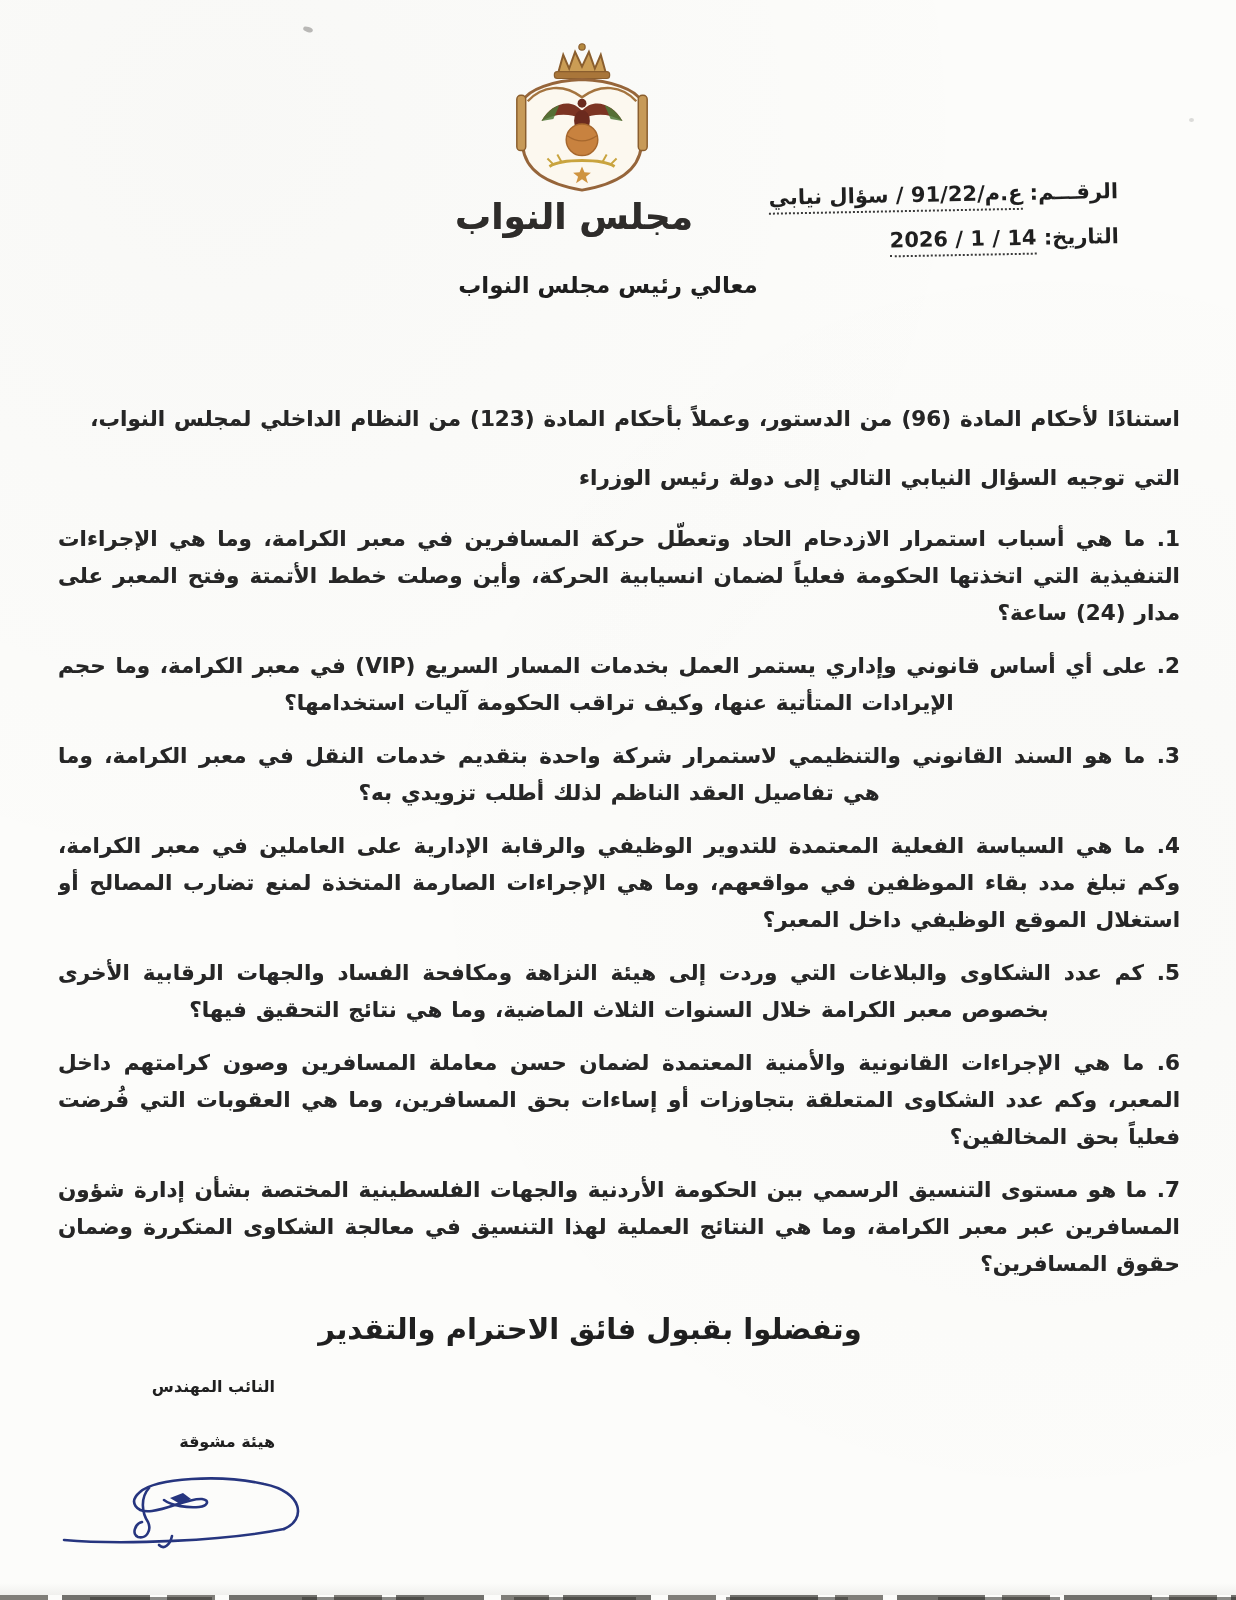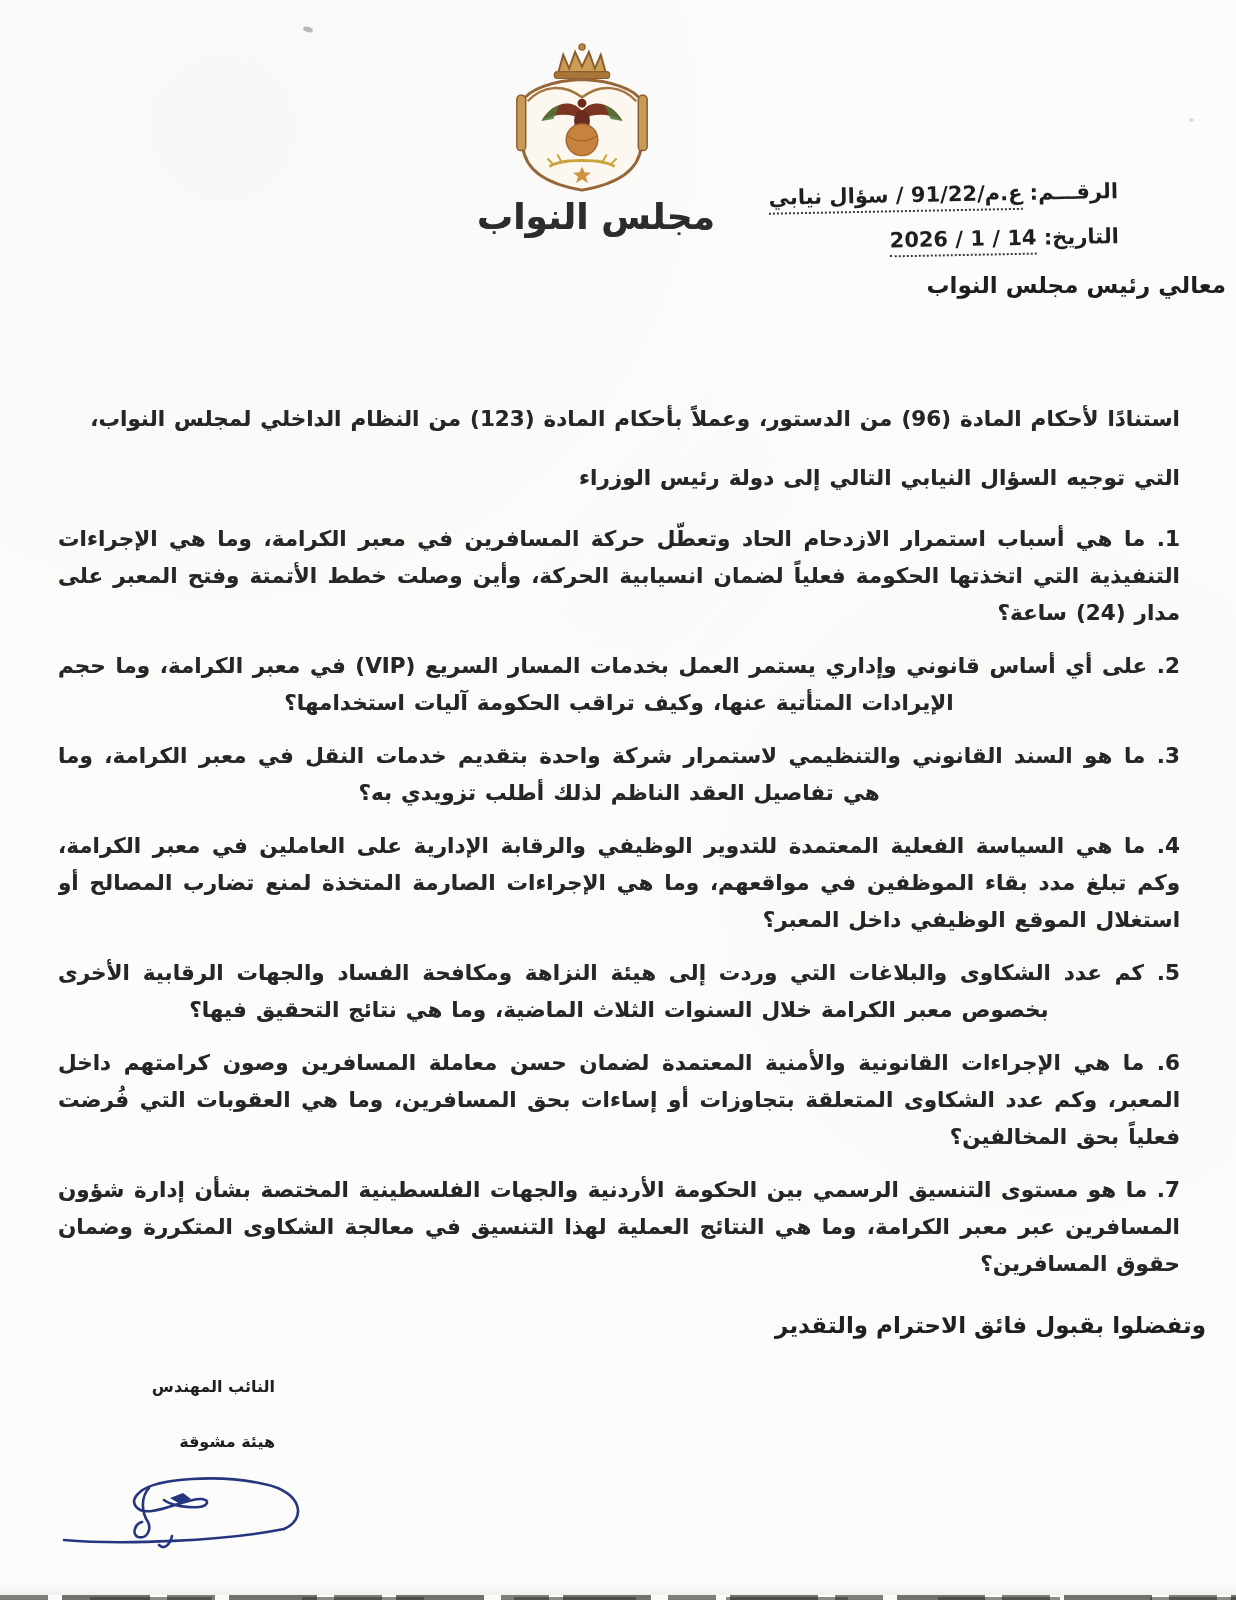--- a/index.html
+++ b/index.html
@@ -23,27 +23,27 @@
     font-weight:bold;font-size:21px;line-height:30px;color:#1f1f1f;
     transform:rotate(-1.1deg);transform-origin:right center;
   }
   .ref-line{white-space:nowrap;}
   .ref-line + .ref-line{margin-top:15px;}
   .dotted{border-bottom:2px dotted #3a3a3a;padding-bottom:3px;}
   
   .crest{position:absolute;left:497px;top:40px;width:170px;height:158px;}
   .logo-script{
     position:absolute;left:455px;top:196px;width:260px;
-    text-align:right;direction:rtl;
+    text-align:left;direction:rtl;
     font-size:36px;font-weight:bold;color:#2e2c2a;
     text-shadow:0 0 0.6px rgba(40,40,40,.55);
   }
   
   .addressee{
-    position:absolute;top:272px;left:0;width:1236px;
+    position:absolute;top:272px;left:0;width:1236px;text-align:center;
     font-size:23px;font-weight:bold;color:#1e1e1e;direction:rtl;
   }
   .addressee span{position:relative;left:-10px;}
   .subject{
     position:absolute;top:327px;left:100px;
     direction:rtl;font-size:23px;font-weight:bold;color:#1e1e1e;
     border-bottom:3px solid #2c2c2c;padding:0 8px 7px 26px;
   }
   
   .body-block{
@@ -53,22 +53,22 @@
     word-spacing:1.5px;
     text-shadow:0 0 0.4px rgba(30,30,30,.35);
   }
   .para{margin:0 0 16px 0;font-weight:bold;}
   .preamble{font-weight:bold;margin-bottom:22px;}
   .request{font-weight:bold;margin-bottom:24px;}
   .last-center{text-align-last:center;}
   .last-right{text-align-last:right;margin-top:16px;}
   
   .closing{
-    position:absolute;top:1312px;left:0;width:1180px;
-    direction:rtl;font-size:23px;font-weight:bold;color:#1f1f1f;margin-left:26px;
+    position:absolute;top:1312px;left:0;width:1180px;text-align:center;
+    direction:rtl;font-size:29px;font-weight:bold;color:#1f1f1f;
   }
   .signoff{
     position:absolute;left:110px;top:1372px;width:165px;
     direction:rtl;text-align:right;
     font-size:16px;font-weight:bold;color:#1f1f1f;line-height:30px;
   }
   .signoff .name{margin-top:25px;}
   .signature-ink{position:absolute;left:52px;top:1452px;width:265px;height:105px;}
   
   .speck{position:absolute;background:rgba(90,88,84,.4);border-radius:50%;}

